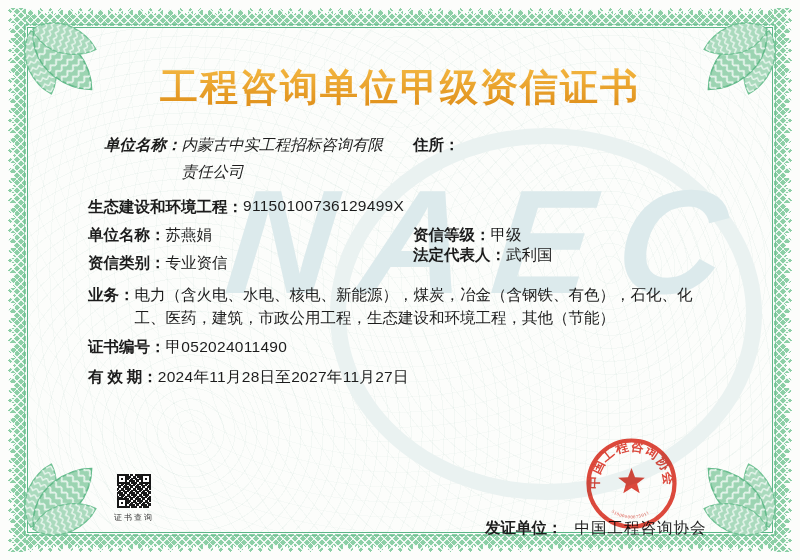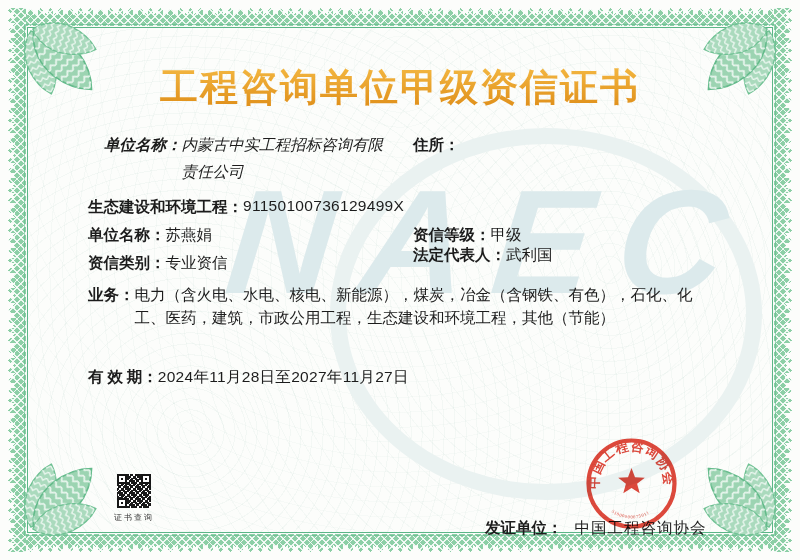--- a/index.html
+++ b/index.html
@@ -196,20 +196,24 @@
     <span class="lab">资信等级：</span>
     <span class="val">甲级</span>
   </div>
 
   <div class="row biz" style="left:88px; top:284px;">
     <span class="lab">业务：</span>
     <span class="val" style="max-width:608px;">电力（含火电、水电、核电、新能源），煤炭，冶金（含钢铁、有色），石化、化
 工、医药，建筑，市政公用工程，生态建设和环境工程，其他（节能）</span>
   </div>
 
+  <div class="row" style="left:88px; top:337px;">
+    <span class="lab">证书编号：</span>
+    <span class="val num">甲052024011490</span>
+  </div>
 
   <div class="row" style="left:88px; top:367px;">
     <span class="lab">有 效 期：</span>
     <span class="val num">2024年11月28日至2027年11月27日</span>
   </div>
 
   <div class="row" style="left:485px; top:478px;margin-top:40px;">
     <span class="lab">发证单位：</span>
     <span class="val issuer-val">中国工程咨询协会</span>
   </div>

